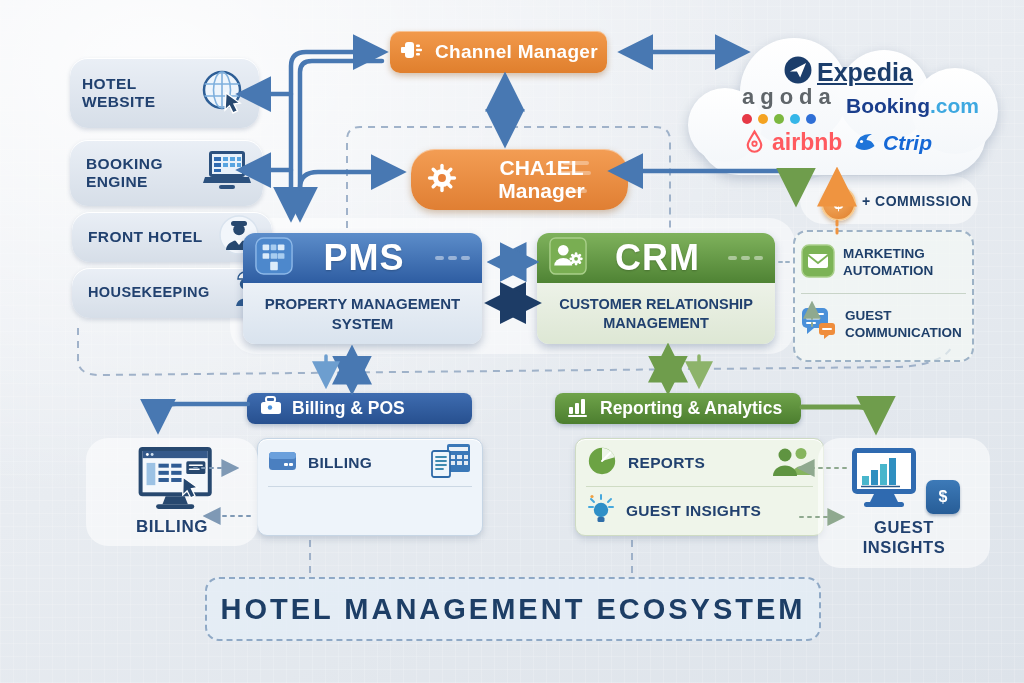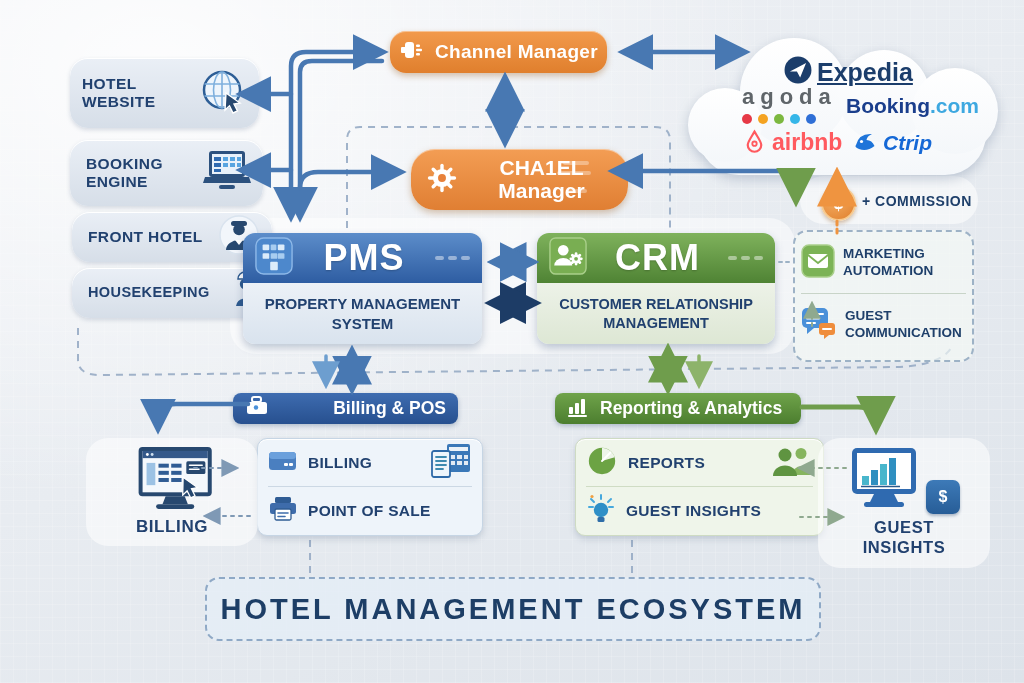--- a/index.html
+++ b/index.html
@@ -30,21 +30,21 @@
     border-radius:18px;padding:0 12px 0 16px;
     box-shadow:0 2px 4px rgba(90,110,140,.22), inset 0 1px 0 #fff;
     color:#21416f;font-weight:bold;
   }
   .lnode .lbl{font-size:15.5px;letter-spacing:.4px;line-height:1.18;}
 
   
   .cm-top{
     position:absolute;left:390px;top:31px;width:217px;height:42px;z-index:3;
     background:linear-gradient(180deg,#f29a4c,#e07f2d);
-    border-radius:16px;display:flex;align-items:center;justify-content:center;gap:10px;
+    border-radius:10px;display:flex;align-items:center;justify-content:center;gap:10px;
     box-shadow:0 3px 6px rgba(150,90,30,.35), inset 0 1px 0 rgba(255,255,255,.4);
     color:#fff;font-weight:bold;font-size:19px;letter-spacing:.3px;
   }
   .cm-mid{
     position:absolute;left:411px;top:149px;width:189px;height:61px;z-index:3;
     background:linear-gradient(180deg,#f39d54,#e07f33);
     border-radius:24px;display:flex;align-items:center;gap:10px;padding:0 14px;
     box-shadow:0 3px 7px rgba(150,90,30,.35), inset 0 1px 0 rgba(255,255,255,.4);
     color:#fff;font-weight:bold;
   }
@@ -433,21 +433,21 @@
             </g>
           <rect x="18" y="18" width="16" height="12" rx="3" fill="#ef8d3c"></rect>
           <path d="M23 30 L23 34 L28 30 Z" fill="#ef8d3c"></path>
           <path d="M22 24 H30" stroke="#fff" stroke-width="2" stroke-linecap="round"></path>
         </svg>
       </span>
       <span class="lbl">GUEST COMMUNICATION</span>
     </div>
   </div>
 
-  <div class="subh blue node" style="left:233px;top:393px;width:201px;justify-content:space-between;">
+  <div class="subh blue node" style="left:247px;top:393px;width:201px;">
     <span>
       <svg width="24" height="24" viewBox="0 0 24 24">
         <rect x="7" y="3" width="9" height="5" rx="2" fill="none" stroke="#fff" stroke-width="2"></rect>
         <rect x="2" y="8" width="20" height="12" rx="2.5" fill="#fff"></rect>
         <circle cx="11" cy="13.5" r="2.2" fill="#4a90d9"></circle>
       </svg>
     </span>
     <span>Billing &amp; POS</span>
   </div>
   <div class="panel blue node" style="left:257px;top:438px;width:204px;height:96px;">
@@ -477,34 +477,20 @@
             </g>
           <rect x="2" y="8" width="18" height="26" rx="2" fill="#eef5fb" stroke="#2f6aa8" stroke-width="1.8"></rect>
           <g stroke="#3e8ab0" stroke-width="1.8" stroke-linecap="round">
               <path d="M6 14 H16"></path>
               <path d="M6 18 H16"></path>
               <path d="M6 22 H16"></path>
               <path d="M6 26 H13"></path>
             </g>
         </svg>
       </span>
-    </div>
-    <div class="prow">
-      <span>
-        <svg width="30" height="26" viewBox="0 0 30 26">
-          <rect x="7" y="1" width="16" height="6" rx="1.5" fill="#2f5c94"></rect>
-          <rect x="2" y="7" width="26" height="11" rx="2.5" fill="#3e6cab"></rect>
-          <rect x="7" y="13" width="16" height="11" rx="1.5" fill="#fff" stroke="#2f5c94" stroke-width="1.3"></rect>
-          <g stroke="#3e6cab" stroke-width="1.6" stroke-linecap="round">
-              <path d="M10 17 H20"></path>
-              <path d="M10 20.5 H17"></path>
-            </g>
-        </svg>
-      </span>
-      <span>POINT OF SALE</span>
     </div>
   </div>
 
   <div class="subh green node" style="left:555px;top:393px;width:222px;">
     <span>
       <svg width="24" height="24" viewBox="0 0 24 24">
         <g fill="#fff">
             <rect x="2" y="13" width="4" height="7" rx="1"></rect>
             <rect x="8" y="9" width="4" height="11" rx="1"></rect>
             <rect x="14" y="5" width="4" height="15" rx="1"></rect>

